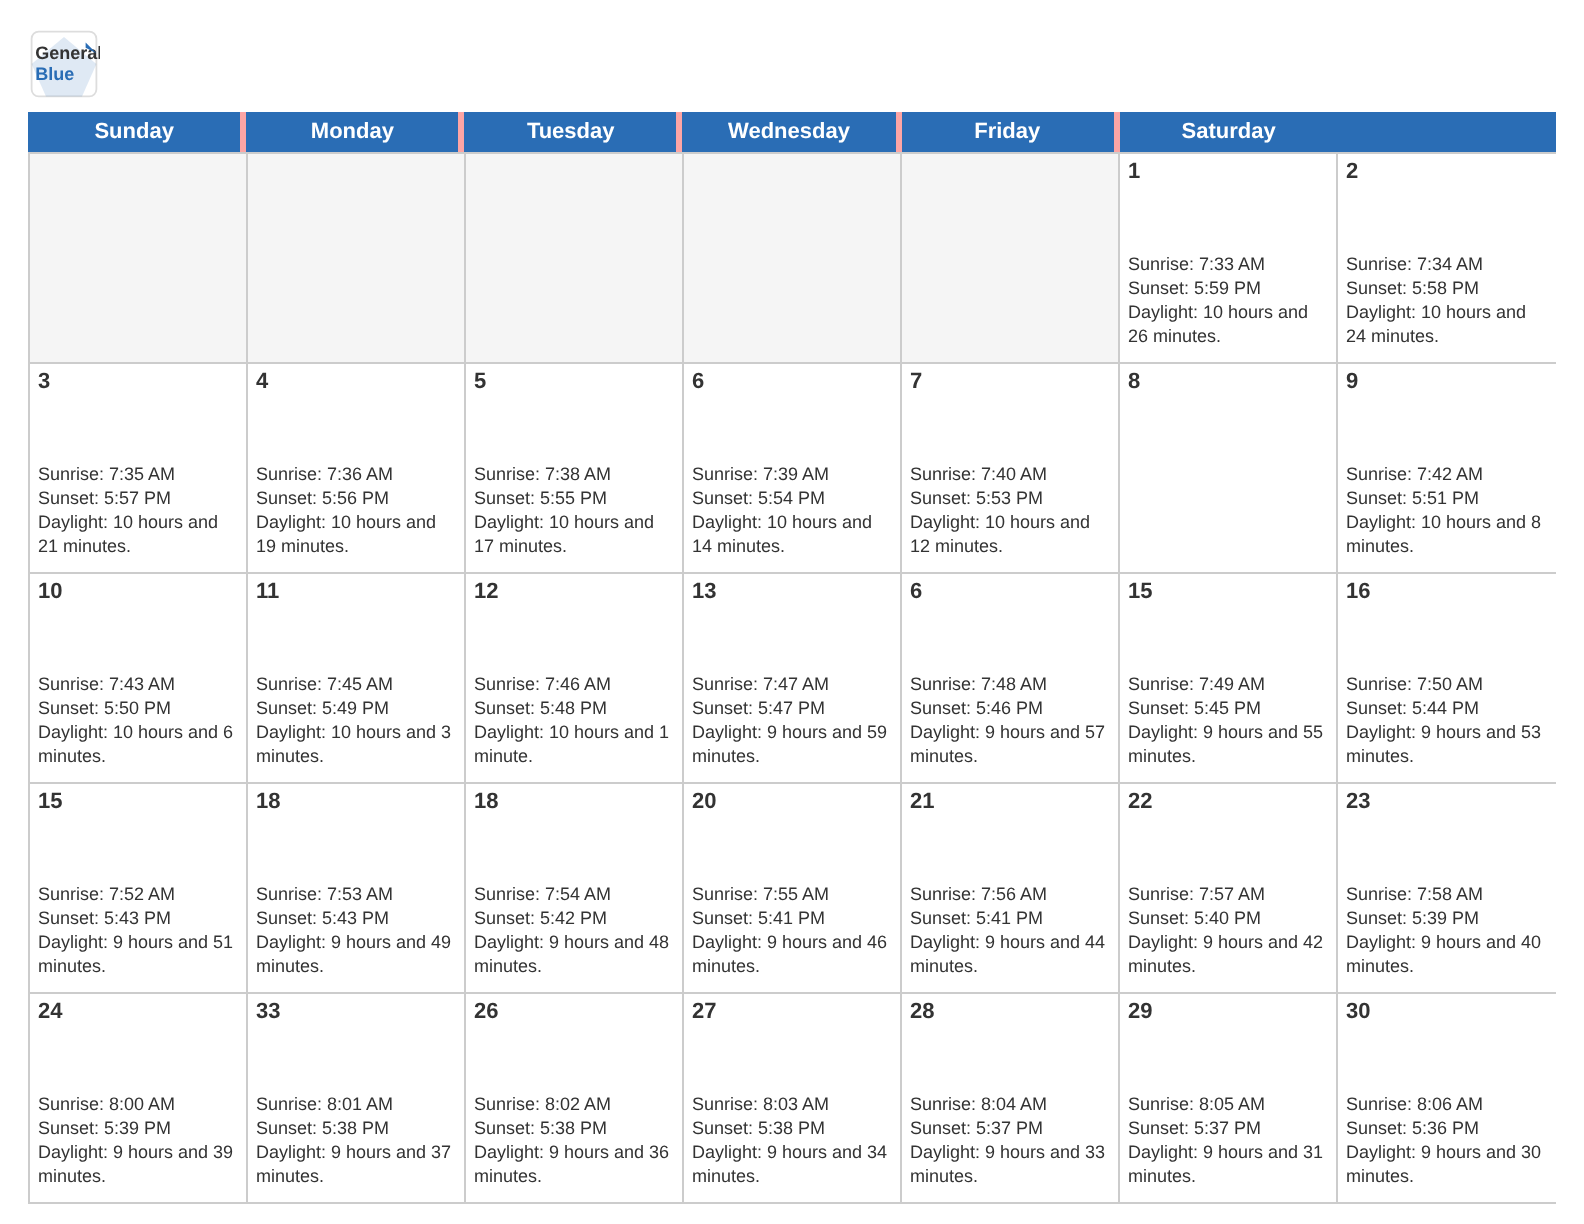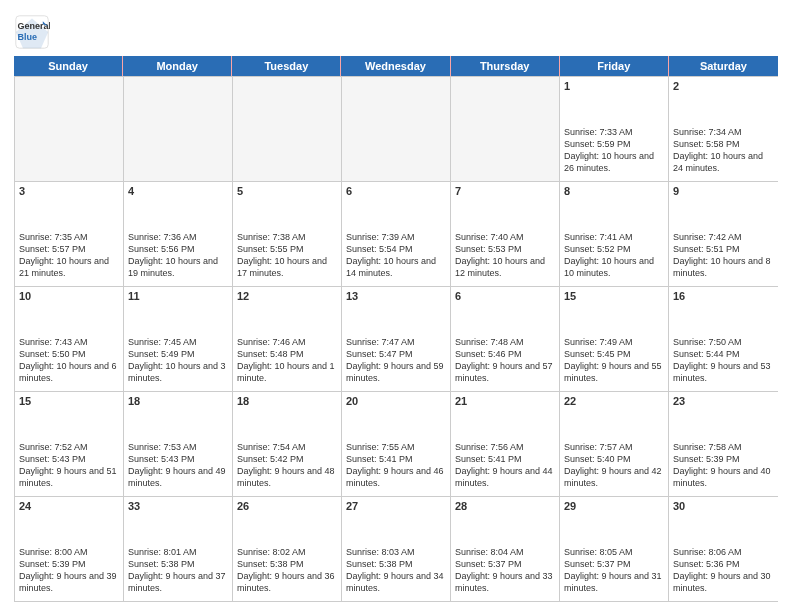--- a/index.html
+++ b/index.html
@@ -55,21 +55,21 @@
       display: grid;
       grid-template-columns: repeat(7, 1fr);
       background: #2a6db5;
     }
     .cal-header-cell {
       color: #fff;
       font-size: 11px;
       font-weight: bold;
       text-align: center;
       padding: 4px 2px;
-      border-right: 1px solid #fca5a5;
+      border-right: 3px solid #fca5a5;
     }
     .cal-header-cell:last-child { border-right: none; }
     .cal-body {
       flex: 1;
       display: flex;
       flex-direction: column;
       border-left: 1px solid #ccc;
       border-bottom: 1px solid #ccc;
     }
     .cal-row {
@@ -122,21 +122,20 @@
       <div class="subtitle"></div>
     </div>
   </div>
 
   <div class="calendar">
     <div class="cal-header">
     <div class="cal-header-cell">Sunday</div>
         <div class="cal-header-cell">Monday</div>
         <div class="cal-header-cell">Tuesday</div>
         <div class="cal-header-cell">Wednesday</div>
-        <div class="cal-header-cell">Thursday</div>
         <div class="cal-header-cell">Friday</div>
         <div class="cal-header-cell">Saturday</div>
       </div>
     <div class="cal-body">
     <div class="cal-row">
           <div class="cal-cell empty"></div>
           <div class="cal-cell empty"></div>
           <div class="cal-cell empty"></div>
           <div class="cal-cell empty"></div>
           <div class="cal-cell empty"></div>
@@ -165,21 +164,20 @@
           <div class="cal-cell">
             <span class="day-num">6</span>
             <div class="cell-text">Sunrise: 7:39 AM<br>Sunset: 5:54 PM<br>Daylight: 10 hours and 14 minutes.</div>
           </div>
           <div class="cal-cell">
             <span class="day-num">7</span>
             <div class="cell-text">Sunrise: 7:40 AM<br>Sunset: 5:53 PM<br>Daylight: 10 hours and 12 minutes.</div>
           </div>
           <div class="cal-cell">
             <span class="day-num">8</span>
-            <div class="cell-text">Sunrise: 7:41 AM<br>Sunset: 5:52 PM<br>Daylight: 10 hours and 10 minutes.</div>
           </div>
           <div class="cal-cell">
             <span class="day-num">9</span>
             <div class="cell-text">Sunrise: 7:42 AM<br>Sunset: 5:51 PM<br>Daylight: 10 hours and 8 minutes.</div>
           </div>
         </div>
         <div class="cal-row">
           <div class="cal-cell">
             <span class="day-num">10</span>
             <div class="cell-text">Sunrise: 7:43 AM<br>Sunset: 5:50 PM<br>Daylight: 10 hours and 6 minutes.</div>

